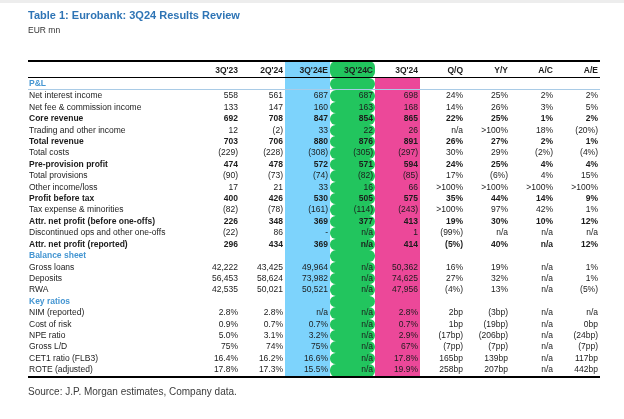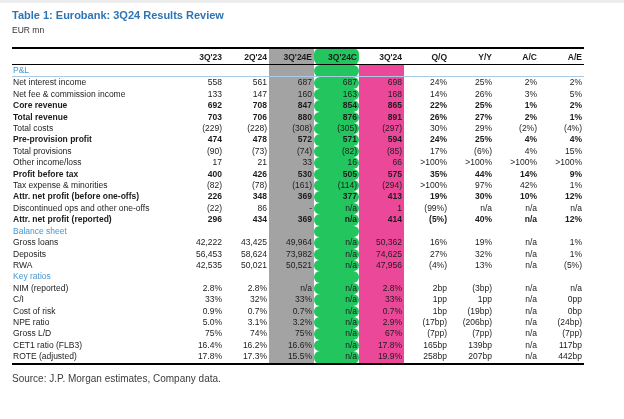--- a/index.html
+++ b/index.html
@@ -9,30 +9,30 @@
     font-family:"Liberation Sans", sans-serif;
     position:relative;
     overflow:hidden;
   }
   .top-strip {
     position:absolute; top:0; left:0;
     width:624px; height:3px;
     background:#ededed;
   }
   .container {
-    position:absolute; left:12px; top:9px; width:574px;
+    position:absolute; left:28px; top:9px; width:574px;
   }
   .title {
     font-size:11px; font-weight:bold;
     color:#2e74b5;
     margin:0 0 4px 0;
   }
   .subtitle {
     font-size:8.5px; color:#333333;
-    margin:0 0 12px 0;
+    margin:0 0 25px 0;
   }
   table {
     border-collapse:collapse;
     table-layout:fixed;
     width:572px;
     font-size:8.5px;
     color:#1c1c1c;
   }
   col.c-label { width:167px; }
   col.c-num { width:45px; }
@@ -50,23 +50,23 @@
   td {
     text-align:right;
     height:11.4px;
     line-height:11.4px;
     padding:0 2px 0 0;
     white-space:nowrap;
     overflow:hidden;
   }
   td.label { text-align:left; padding-left:1px; }
   tr.bold td { font-weight:bold; }
-  tr.section td.label { color:#4596d2; font-weight:normal;margin-top:28px; }
+  tr.section td.label { color:#4596d2; font-weight:bold;margin-top:28px; }
   tr.rule td { border-bottom:1px solid #a9cbe6; }
-  .band-gray  { background:#a3a3a3; }
+  .band-gray  { background:#7dd3fc; }
   .band-blue  { background:#22c55e;border-radius:6px; }
   .band-light { background:#ec4899; }
   tbody tr:last-child td { border-bottom:2px solid #000000; }
   .source {
     font-size:10px; color:#3c3c3c;
     margin-top:8px;
   }
 </style>
 </head>
 <body>
@@ -146,20 +146,32 @@
           <td class="num">692</td>
           <td class="num">708</td>
           <td class="num band-gray">847</td>
           <td class="num band-blue">854</td>
           <td class="num band-light">865</td>
           <td class="num">22%</td>
           <td class="num">25%</td>
           <td class="num">1%</td>
           <td class="num">2%</td>
         </tr>
+        <tr class="data">
+          <td class="label">Trading and other income</td>
+          <td class="num">12</td>
+          <td class="num">(2)</td>
+          <td class="num band-gray">33</td>
+          <td class="num band-blue">22</td>
+          <td class="num band-light">26</td>
+          <td class="num">n/a</td>
+          <td class="num">&gt;100%</td>
+          <td class="num">18%</td>
+          <td class="num">(20%)</td>
+        </tr>
         <tr class="bold">
           <td class="label">Total revenue</td>
           <td class="num">703</td>
           <td class="num">706</td>
           <td class="num band-gray">880</td>
           <td class="num band-blue">876</td>
           <td class="num band-light">891</td>
           <td class="num">26%</td>
           <td class="num">27%</td>
           <td class="num">2%</td>
@@ -224,21 +236,21 @@
           <td class="num">44%</td>
           <td class="num">14%</td>
           <td class="num">9%</td>
         </tr>
         <tr class="data">
           <td class="label">Tax expense &amp; minorities</td>
           <td class="num">(82)</td>
           <td class="num">(78)</td>
           <td class="num band-gray">(161)</td>
           <td class="num band-blue">(114)</td>
-          <td class="num band-light">(294)</td>
+          <td class="num band-light">(243)</td>
           <td class="num">&gt;100%</td>
           <td class="num">97%</td>
           <td class="num">42%</td>
           <td class="num">1%</td>
         </tr>
         <tr class="bold">
           <td class="label">Attr. net profit (before one-offs)</td>
           <td class="num">226</td>
           <td class="num">348</td>
           <td class="num band-gray">369</td>
@@ -339,32 +351,20 @@
           <td class="num">2.8%</td>
           <td class="num band-gray">n/a</td>
           <td class="num band-blue">n/a</td>
           <td class="num band-light">2.8%</td>
           <td class="num">2bp</td>
           <td class="num">(3bp)</td>
           <td class="num">n/a</td>
           <td class="num">n/a</td>
         </tr>
         <tr class="data">
-          <td class="label">C/I</td>
-          <td class="num">33%</td>
-          <td class="num">32%</td>
-          <td class="num band-gray">33%</td>
-          <td class="num band-blue">n/a</td>
-          <td class="num band-light">33%</td>
-          <td class="num">1pp</td>
-          <td class="num">1pp</td>
-          <td class="num">n/a</td>
-          <td class="num">0pp</td>
-        </tr>
-        <tr class="data">
           <td class="label">Cost of risk</td>
           <td class="num">0.9%</td>
           <td class="num">0.7%</td>
           <td class="num band-gray">0.7%</td>
           <td class="num band-blue">n/a</td>
           <td class="num band-light">0.7%</td>
           <td class="num">1bp</td>
           <td class="num">(19bp)</td>
           <td class="num">n/a</td>
           <td class="num">0bp</td>

